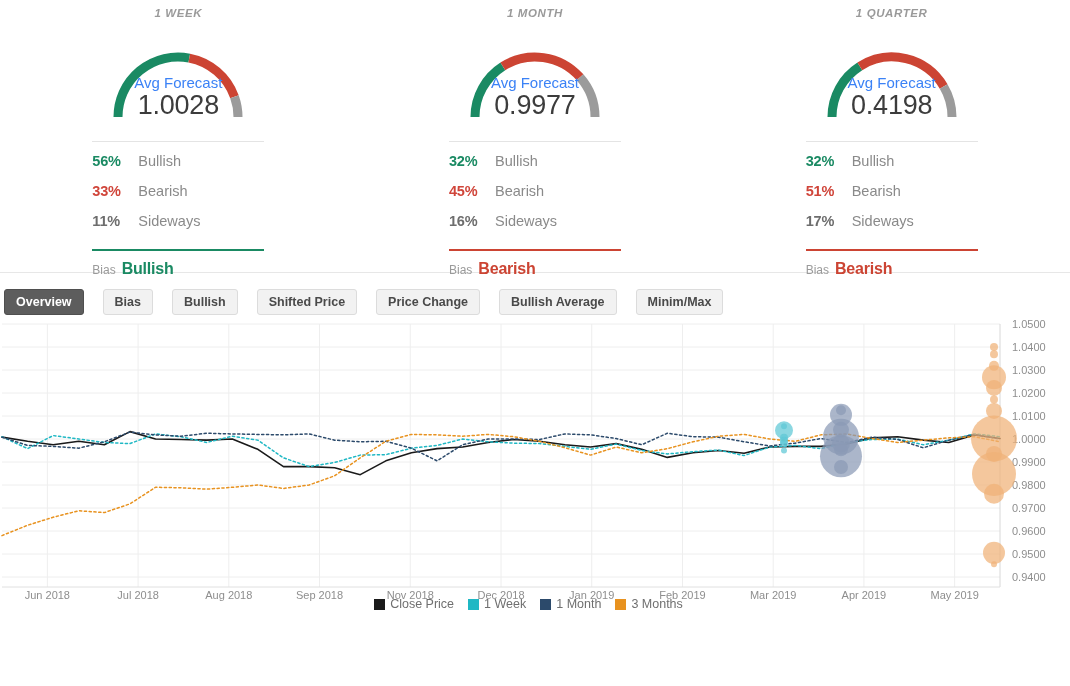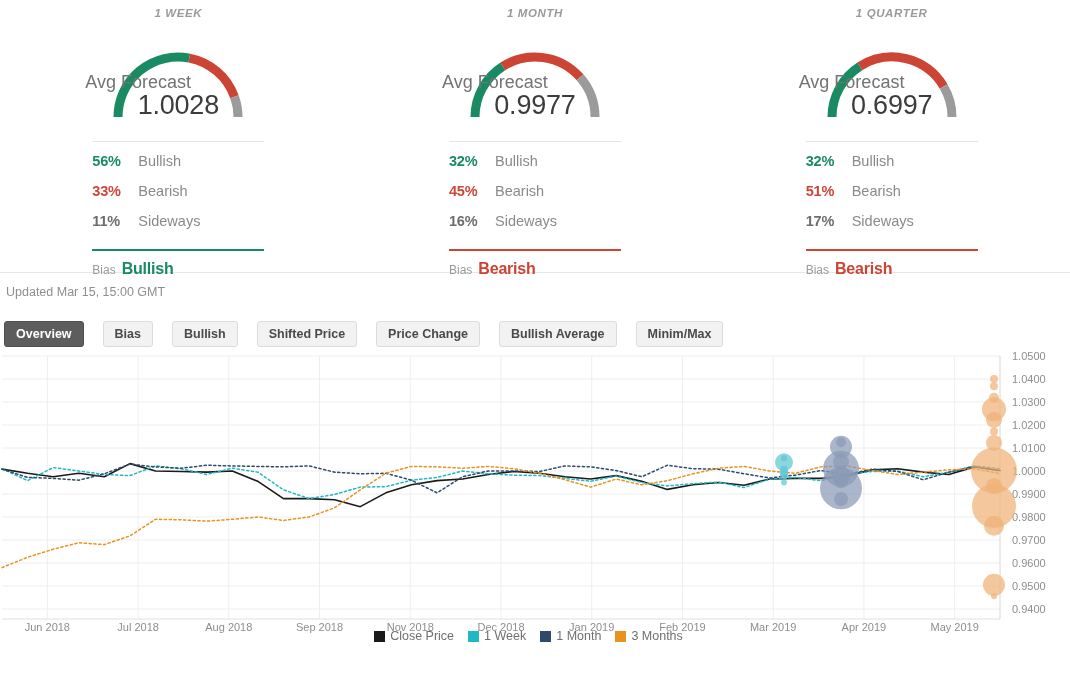--- a/index.html
+++ b/index.html
@@ -39,22 +39,23 @@
     position: relative;
     width: 186px;
     height: 100px;
     margin: 4px auto 0 auto;
   }
   .gauge-wrap svg { display: block; }
   .gauge-label {
     position: absolute;
     left: 0; right: 0;
     top: 50px;
-    font-size: 18px;
-    color: #737373;
+    text-align: center;
+    font-size: 15px;
+    color: #3b82f6;
     line-height: 15px;
   }
   .gauge-value {
     position: absolute;
     left: 0; right: 0;
     top: 64px;
     text-align: center;
     font-size: 27px;
     color: #3c3c3c;
     line-height: 32px;
@@ -224,21 +225,21 @@
       </div>
       <div class="panel">
     <div class="panel-title">1 QUARTER</div>
     <div class="gauge-wrap">
       <svg width="186" height="100" viewBox="0 0 186 100">
             <path d="M 33 91.99999999999999 A 60 60 0 0 1 60.850392301260214 41.340324469879086" fill="none" stroke="#1a8a63" stroke-width="9"></path>
             <path d="M 60.850392301260214 41.340324469879086 A 60 60 0 0 1 144.64452162023662 61.45751505497772" fill="none" stroke="#cc4433" stroke-width="9"></path>
             <path d="M 144.64452162023662 61.45751505497772 A 60 60 0 0 1 153 91.99999999999999" fill="none" stroke="#9b9b9b" stroke-width="9"></path>
           </svg>
       <div class="gauge-label">Avg Forecast</div>
-      <div class="gauge-value">0.6997</div>
+      <div class="gauge-value">0.4198</div>
     </div>
     <div class="stats">
       <div class="stat-row">
         <span class="stat-pct bull">32%</span>
         <span class="stat-name">Bullish</span>
       </div>
           <div class="stat-row">
         <span class="stat-pct bear">51%</span>
         <span class="stat-name">Bearish</span>
       </div>
@@ -248,21 +249,20 @@
       </div>
       <div class="bias-bar" style="background:#cc4433"></div>
       <div class="bias-row">
         <span class="bias-label">Bias</span>
         <span class="bias-value" style="color:#cc4433">Bearish</span>
       </div>
     </div>
       </div>
     </div>
 
-  <div class="updated">Updated Mar 15, 15:00 GMT</div>
 
   <div class="tabs" id="tabs">
       <div class="tab active">Overview</div>
       <div class="tab">Bias</div>
       <div class="tab">Bullish</div>
       <div class="tab">Shifted Price</div>
       <div class="tab">Price Change</div>
       <div class="tab">Bullish Average</div>
       <div class="tab">Minim/Max</div>
     </div>

